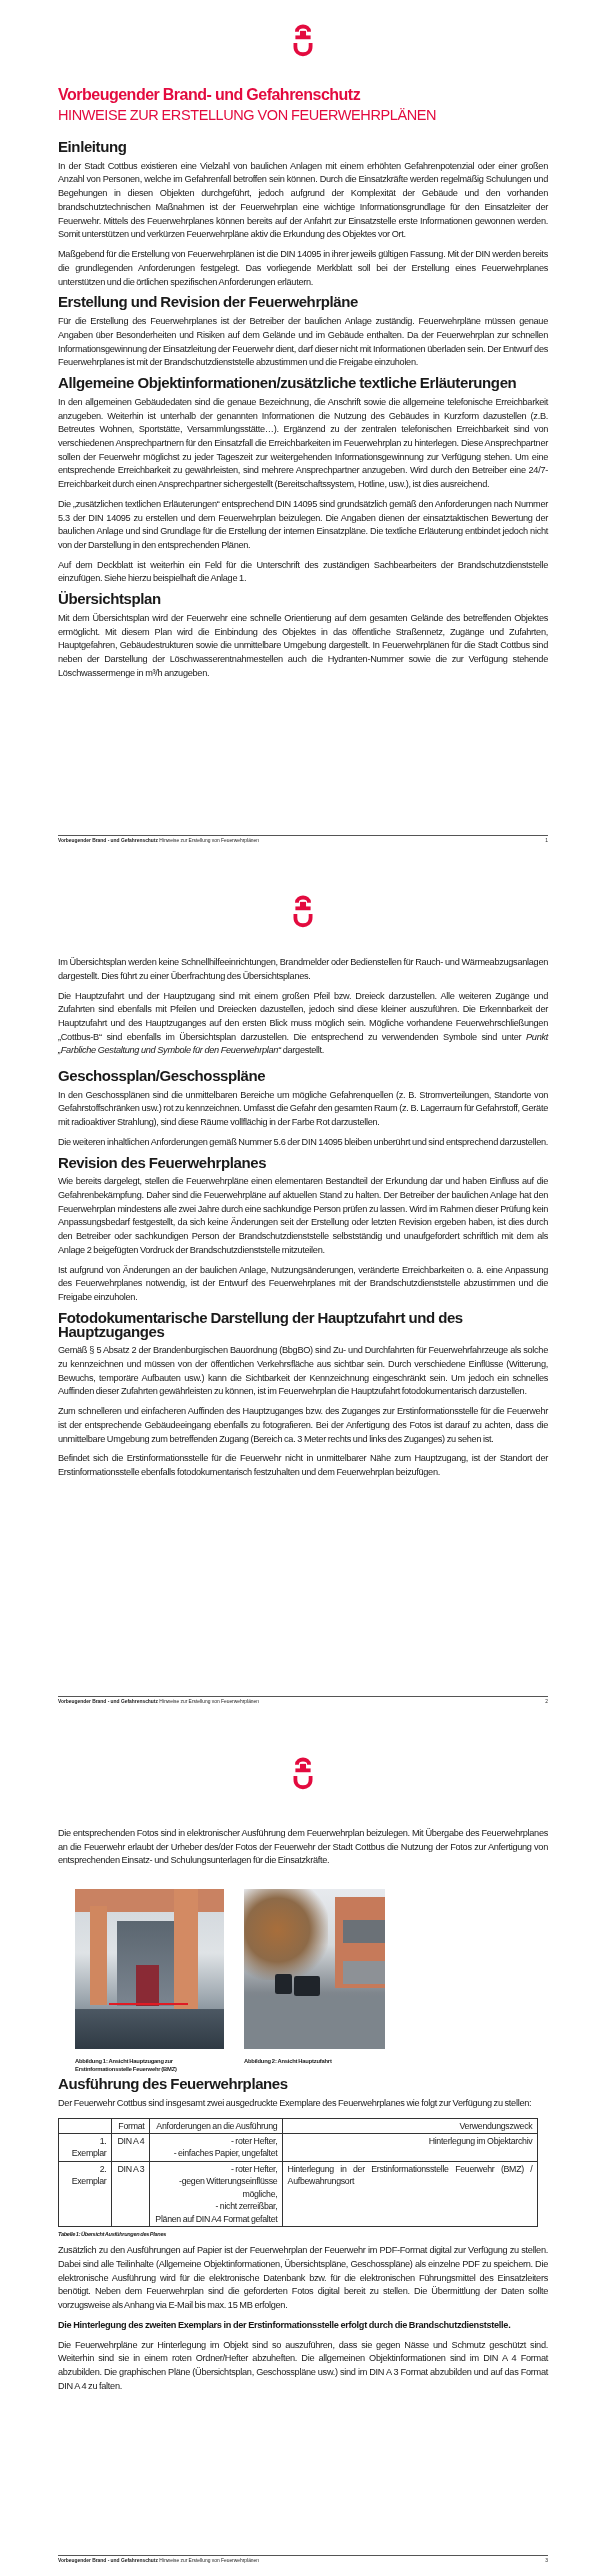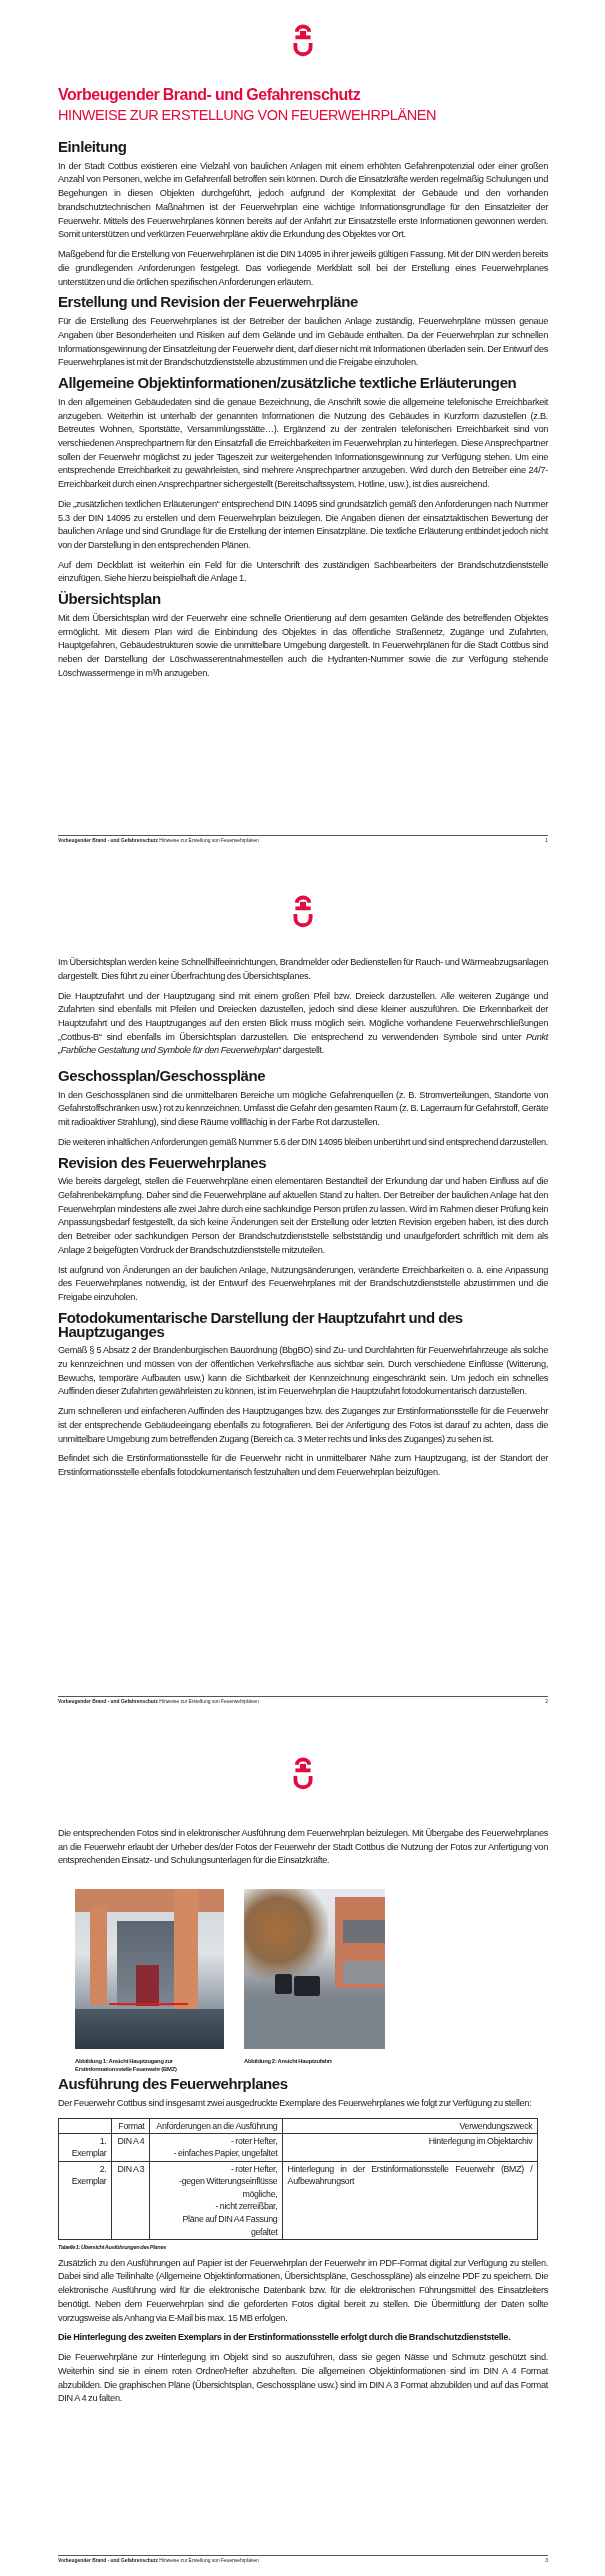--- a/index.html
+++ b/index.html
@@ -243,21 +243,21 @@
         </td>
         <td>Hinterlegung im Objektarchiv</td>
       </tr>
       <tr>
         <td>2. Exemplar</td>
         <td>DIN A 3</td>
         <td>
           <div>- roter Hefter,</div>
           <div>-gegen   Witterungseinflüsse mögliche,</div>
           <div>- nicht zerreißbar,</div>
-          <div>Pläne auf DIN A4 Fassung gefaltet</div>
+          <div>Plänen auf DIN A4 Format gefaltet</div>
         </td>
         <td style="text-align:justify">Hinterlegung in der Erstinformationsstelle Feuerwehr (BMZ) / Aufbewahrungsort</td>
       </tr>
     </tbody>
       </table>
     <div class="table-caption">Tabelle 1: Übersicht Ausführungen des Planes</div>
 
     <p>Zusätzlich zu den Ausführungen auf Papier ist der Feuerwehrplan der Feuerwehr im PDF-Format digital zur Verfügung zu stellen. Dabei sind alle Teilinhalte (Allgemeine Objektinformationen, Übersichtspläne, Geschosspläne) als einzelne PDF zu speichern. Die elektronische Ausführung wird für die elektronische Datenbank bzw. für die elektronischen Führungsmittel des Einsatzleiters benötigt. Neben dem Feuerwehrplan sind die geforderten Fotos digital bereit zu stellen. Die Übermittlung der Daten sollte vorzugsweise als Anhang via E-Mail bis max. 15 MB erfolgen.</p>
     <p class="strong-p">Die Hinterlegung des zweiten Exemplars in der Erstinformationsstelle erfolgt durch die Brandschutzdienststelle.</p>
     <p>Die Feuerwehrpläne zur Hinterlegung im Objekt sind so auszuführen, dass sie gegen Nässe und Schmutz geschützt sind. Weiterhin sind sie in einem roten Ordner/Hefter abzuheften. Die allgemeinen Objektinformationen sind im DIN A 4 Format abzubilden. Die graphischen Pläne (Übersichtsplan, Geschosspläne usw.) sind im DIN A 3 Format abzubilden und auf das Format DIN A 4 zu falten.</p>

